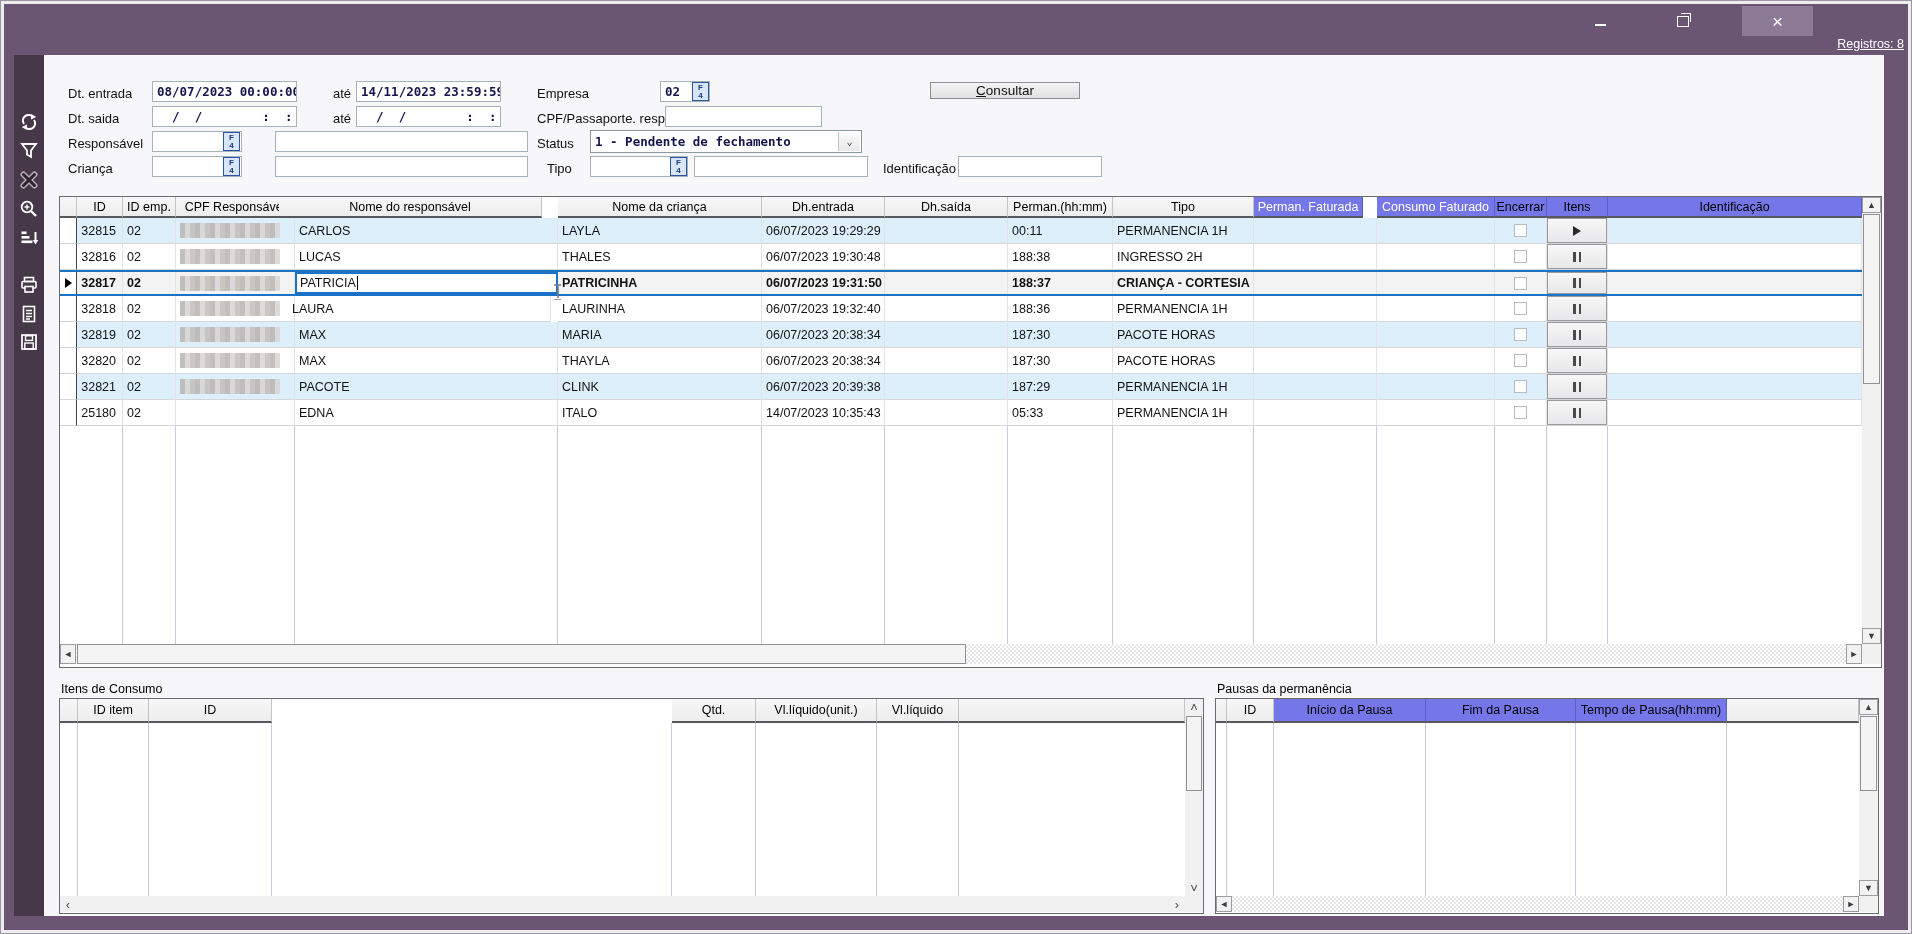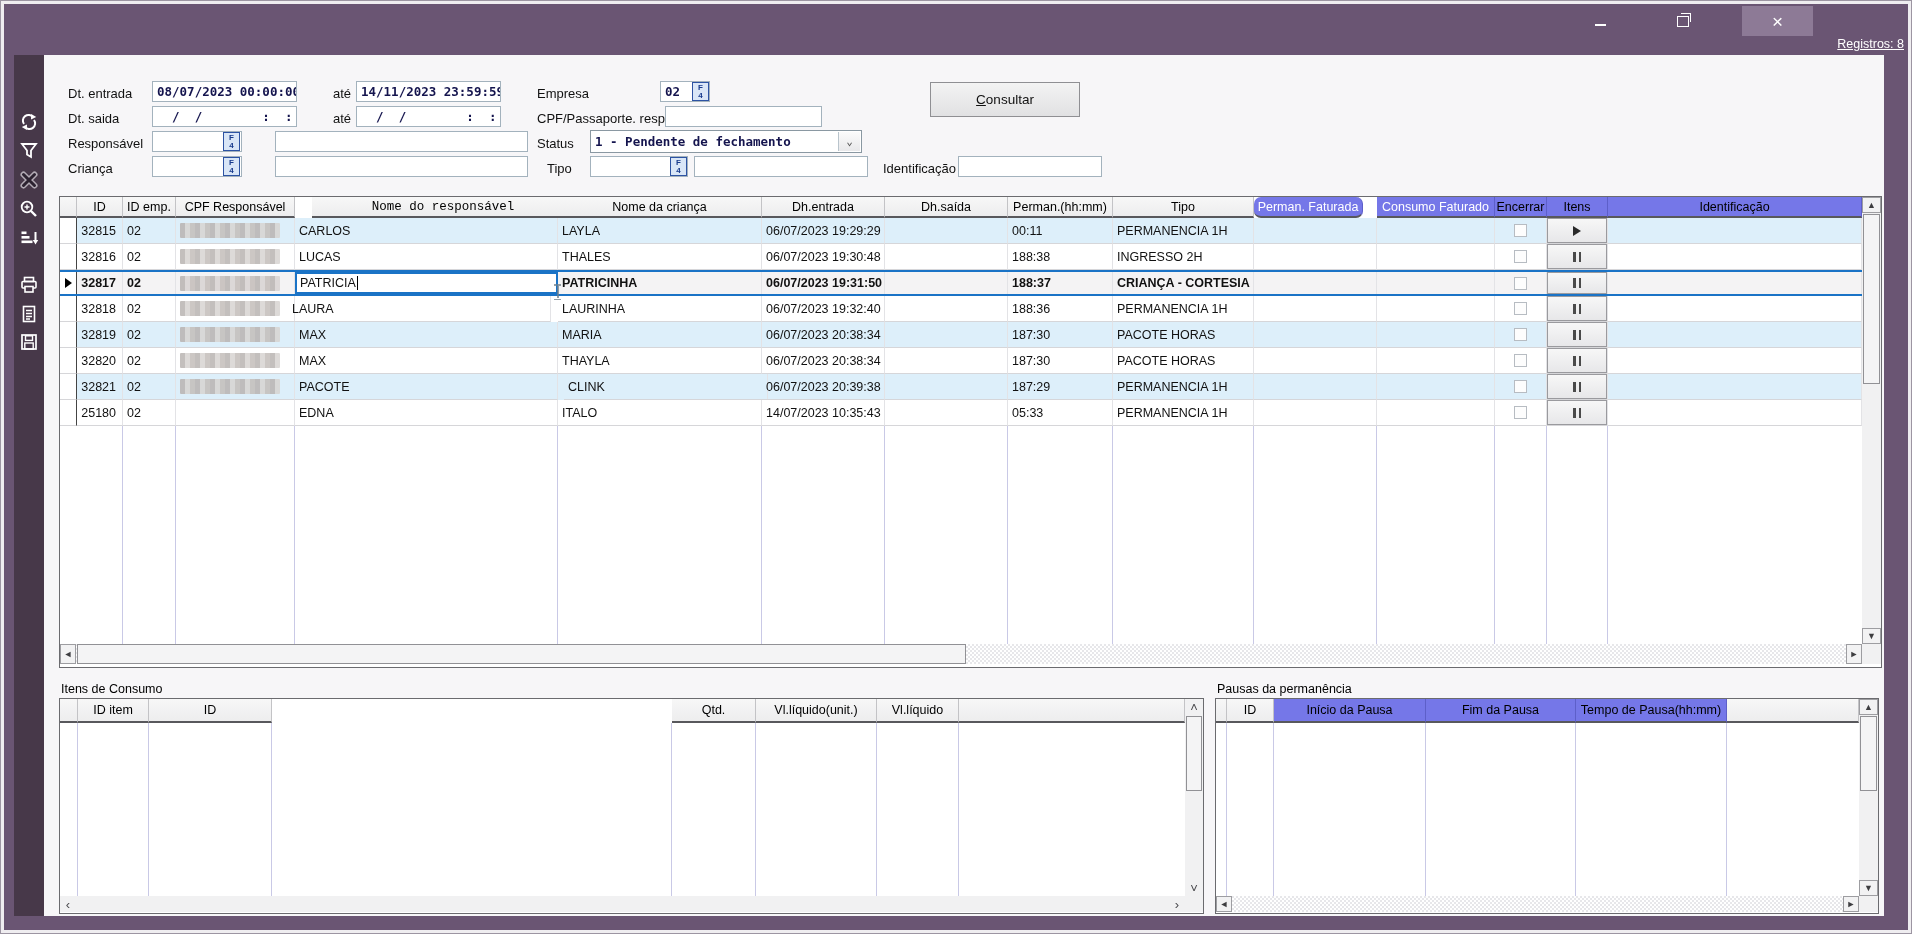--- a/index.html
+++ b/index.html
@@ -24,21 +24,21 @@
   #client{position:absolute;left:44px;top:55px;width:1840px;height:861px;background:#f7f6f8;}
   
   .flabel{position:absolute;font-size:13px;color:#111;}
   .finput{position:absolute;background:#fff;border:1px solid #a3b2bd;box-sizing:border-box;
           font-family:"DejaVu Sans Mono",monospace;font-size:12.5px;font-weight:bold;color:#14144e;
           display:flex;align-items:center;padding-left:4px;white-space:pre;overflow:hidden;}
   .f4{position:absolute;width:17px;height:19px;background:#d9e6f7;border:1px solid #2d53a3;box-sizing:border-box;
       color:#173a8c;font-size:8px;font-weight:bold;line-height:8px;text-align:center;padding-top:1px;cursor:pointer;}
   .combo-arrow{position:absolute;right:1px;top:1px;bottom:1px;width:21px;background:linear-gradient(#fbfbfb,#e8e8ea);
       border-left:1px solid #b9c4cc;display:flex;align-items:center;justify-content:center;color:#555;font-size:11px;}
-  #consultar{position:absolute;left:930px;top:82px;width:150px;height:35px;background:linear-gradient(#f3f3f3,#e1e1e3);
+  #consultar{position:absolute;left:930px;top:82px;width:150px;height:17px;background:linear-gradient(#f3f3f3,#e1e1e3);
       border:1px solid #8f8f93;box-sizing:border-box;font-size:13.5px;color:#111;display:flex;align-items:center;justify-content:center;cursor:pointer;}
   #consultar span::first-letter{text-decoration:underline;}
   
   .grid{position:absolute;background:#fff;border:1px solid #6b6b6f;box-sizing:content-box;}
   .hcell{position:absolute;top:0;display:flex;align-items:center;justify-content:center;box-sizing:border-box;
          font-size:12.5px;color:#000;background:linear-gradient(#f7f7f7,#ededee);
          border-right:1px solid #c3c3c6;border-bottom:2px solid #58585c;white-space:nowrap;overflow:hidden;}
   .hcell.blue{background:#7577e8;border-right:1px solid #5d5fc9;}
   .hcell.blue.wtext{color:#fff;}
   .grow{position:absolute;left:0;box-sizing:border-box;}
@@ -179,27 +179,27 @@
   <div class="f4" style="left:670px;top:157px"><span>F</span><br><span>4</span></div>
   <div class="finput" style="left:694px;top:156px;width:174px;height:21px"></div>
   <div class="flabel" style="left:883px;top:161px">Identificação</div>
   <div class="finput" style="left:958px;top:156px;width:144px;height:21px"></div>
 
   <div id="main-grid" class="grid" style="left:59px;top:196px;width:1821px;height:470px">
       <div class="hcell" style="left: 0px; width: 17px; height: 21px;"></div>
       <div class="hcell" style="left: 17px; width: 46px; height: 21px;">ID</div>
       <div class="hcell" style="left: 63px; width: 53px; height: 21px;">ID emp.</div>
       <div class="hcell" style="left: 116px; width: 119px; height: 21px;">CPF Responsável</div>
-      <div class="hcell" style="left: 252px; width: 263px; height: 21px; font-family: Liberation Mono, monospace;">Nome do responsável</div>
+      <div class="hcell" style="left: 219px; width: 263px; height: 21px;">Nome do responsável</div>
       <div class="hcell" style="left: 498px; width: 204px; height: 21px;">Nome da criança</div>
       <div class="hcell" style="left: 702px; width: 123px; height: 21px;">Dh.entrada</div>
       <div class="hcell" style="left: 825px; width: 123px; height: 21px;">Dh.saída</div>
       <div class="hcell" style="left: 948px; width: 105px; height: 21px;">Perman.(hh:mm)</div>
       <div class="hcell" style="left: 1053px; width: 141px; height: 21px;">Tipo</div>
-      <div class="hcell blue wtext" style="left: 1194px; width: 109px; height: 21px; border-radius: 7px;">Perman. Faturada</div>
+      <div class="hcell blue wtext" style="left: 1194px; width: 109px; height: 21px;">Perman. Faturada</div>
       <div class="hcell blue wtext" style="left: 1317px; width: 118px; height: 21px;">Consumo Faturado</div>
       <div class="hcell blue" style="left: 1435px; width: 52px; height: 21px;">Encerrar</div>
       <div class="hcell blue" style="left: 1487px; width: 61px; height: 21px;">Itens</div>
       <div class="hcell blue" style="left: 1548px; width: 254px; height: 21px;">Identificação</div>
       <div class="grow shade-blue" style="top: 21px; width: 1802px; height: 26px;">
         <div class="cell gutter" style="left: 0px; width: 17px;"></div>
         <div class="cell num" style="left: 17px; width: 46px;">32815</div>
         <div class="cell" style="left: 63px; width: 53px;">02</div>
         <div class="cell" style="left: 116px; width: 119px;">
           <div class="blur"></div>
@@ -358,21 +358,21 @@
         <div class="cell" style="left: 1548px; width: 254px;"></div>
       </div>
       <div class="grow shade-blue" style="top: 177px; width: 1802px; height: 26px;">
         <div class="cell gutter" style="left: 0px; width: 17px;"></div>
         <div class="cell num" style="left: 17px; width: 46px;">32821</div>
         <div class="cell" style="left: 63px; width: 53px;">02</div>
         <div class="cell" style="left: 116px; width: 119px;">
           <div class="blur"></div>
         </div>
         <div class="cell" style="left: 235px; width: 263px;">PACOTE</div>
-        <div class="cell" style="left: 498px; width: 204px; margin-left: 6px;">CLINK</div>
+        <div class="cell" style="left: 498px; width: 204px;">CLINK</div>
         <div class="cell" style="left: 702px; width: 123px;">06/07/2023 20:39:38</div>
         <div class="cell" style="left: 825px; width: 123px;"></div>
         <div class="cell" style="left: 948px; width: 105px;">187:29</div>
         <div class="cell" style="left: 1053px; width: 141px;">PERMANENCIA 1H</div>
         <div class="cell" style="left: 1194px; width: 123px;"></div>
         <div class="cell" style="left: 1317px; width: 118px;"></div>
         <div class="cell" style="left: 1435px; width: 52px; justify-content: center; padding-left: 0px;">
           <div class="cb"></div>
         </div>
         <div class="cell" style="left: 1487px; width: 61px; padding: 0px;">

